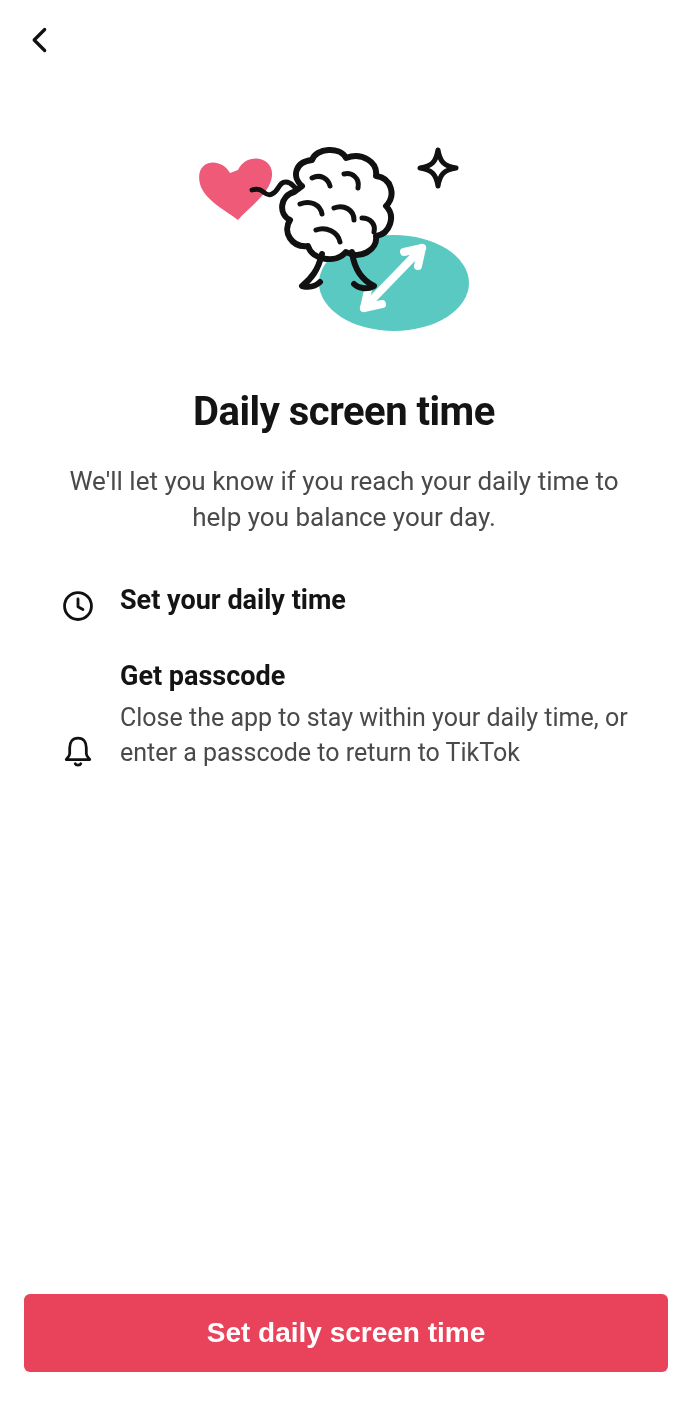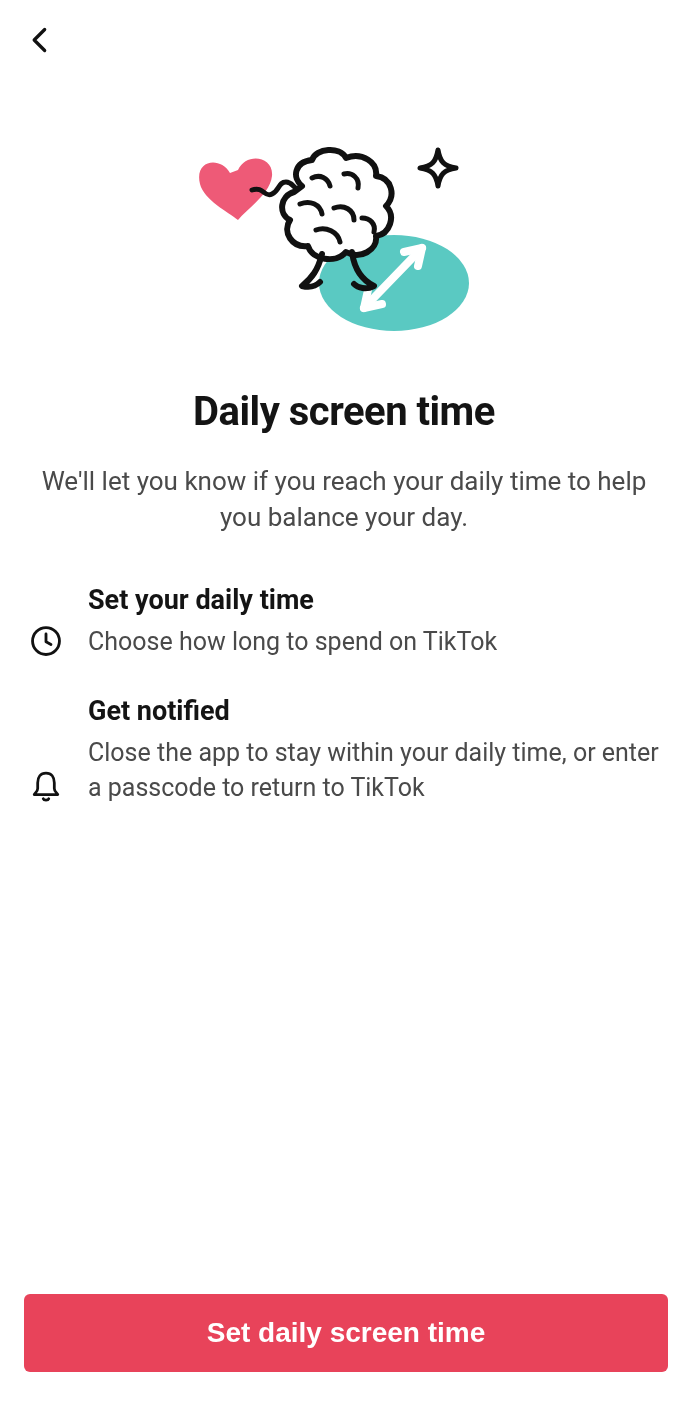--- a/index.html
+++ b/index.html
@@ -22,21 +22,21 @@
     width: 48px;
     height: 48px;
     display: flex;
     align-items: center;
     justify-content: center;
     background: transparent;
     border: none;
     cursor: pointer;
   }
   .content {
-    padding: 0 28px;
+    padding: 0 60px;
     display: flex;
     flex-direction: column;
   }
   .illustration {
     width: 100%;
     display: flex;
     justify-content: center;
     margin-top: 58px;
   }
   .title {
@@ -175,40 +175,39 @@
 
     <div class="feature">
       <span class="feature-icon">
         <svg width="34" height="34" viewBox="0 0 24 24" fill="none">
           <circle cx="12" cy="12" r="9.5" stroke="#111" stroke-width="2"></circle>
           <path d="M12 7 V12.5 L15.5 14.5" stroke="#111" stroke-width="2" stroke-linecap="round" stroke-linejoin="round"></path>
         </svg>
       </span>
       <div class="feature-text">
         <div class="feature-title">Set your daily time</div>
-        <div class="feature-desc">Choose how long to spend on TikTok</div>
       </div>
     </div>
 
     <div class="feature">
       <span class="feature-icon">
         <svg width="34" height="36" viewBox="0 0 24 26" fill="none">
           <path d="M12 3
                    C 8 3, 6 6, 6 10
                    V 14
                    C 6 16, 4.5 17, 3.5 18.5
                    H 20.5
                    C 19.5 17, 18 16, 18 14
                    V 10
                    C 18 6, 16 3, 12 3 Z" stroke="#111" stroke-width="2" stroke-linejoin="round" fill="none"></path>
           <path d="M10 21.5 C 10.5 22.8, 13.5 22.8, 14 21.5" stroke="#111" stroke-width="2" stroke-linecap="round" fill="none"></path>
         </svg>
       </span>
       <div class="feature-text">
-        <div class="feature-title">Get notified</div>
+        <div class="feature-title">Get passcode</div>
         <div class="feature-desc">Close the app to stay within your daily time, or enter a passcode to return to TikTok</div>
       </div>
     </div>
 
   </div>
 </div>
 
 <div class="cta-wrap">
   <button class="cta">Set daily screen time</button>
 </div>

